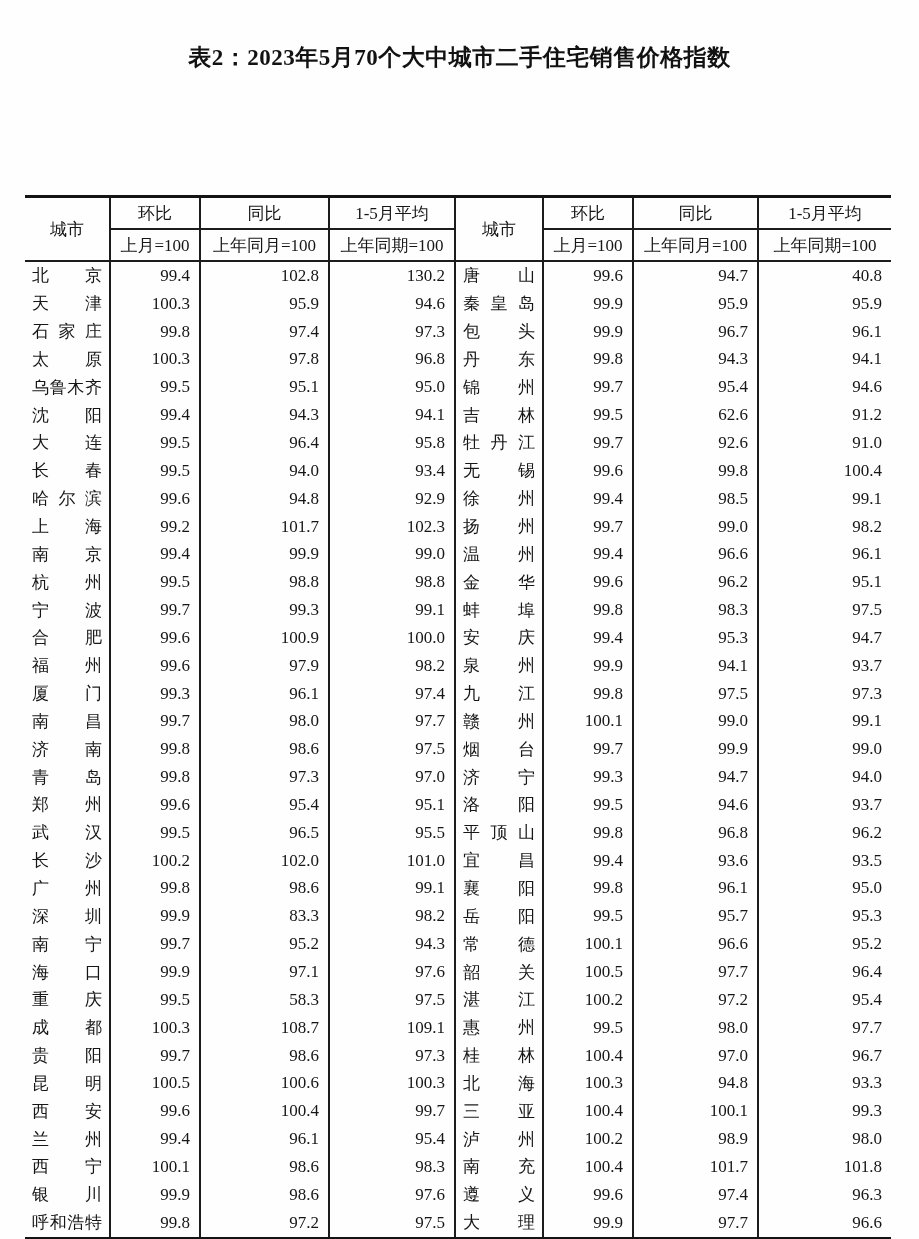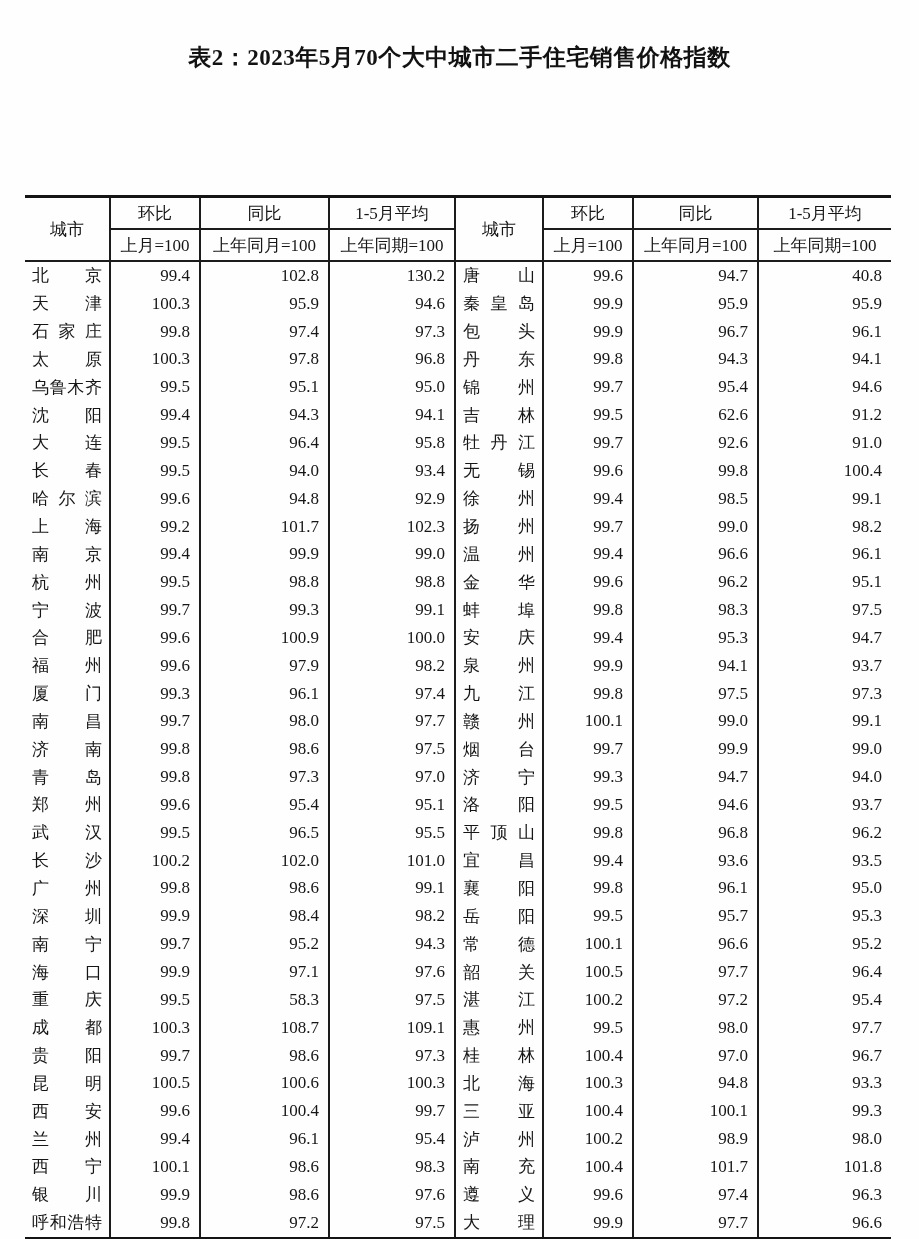--- a/index.html
+++ b/index.html
@@ -331,21 +331,21 @@
           <td class="num-cell vline">98.6</td>
           <td class="num-cell vline">99.1</td>
           <td class="city-cell vline">襄阳</td>
           <td class="num-cell vline">99.8</td>
           <td class="num-cell vline">96.1</td>
           <td class="num-cell">95.0</td>
         </tr>
         <tr>
           <td class="city-cell vline">深圳</td>
           <td class="num-cell vline">99.9</td>
-          <td class="num-cell vline">98.4</td>
+          <td class="num-cell vline">83.3</td>
           <td class="num-cell vline">98.2</td>
           <td class="city-cell vline">岳阳</td>
           <td class="num-cell vline">99.5</td>
           <td class="num-cell vline">95.7</td>
           <td class="num-cell">95.3</td>
         </tr>
         <tr>
           <td class="city-cell vline">南宁</td>
           <td class="num-cell vline">99.7</td>
           <td class="num-cell vline">95.2</td>

